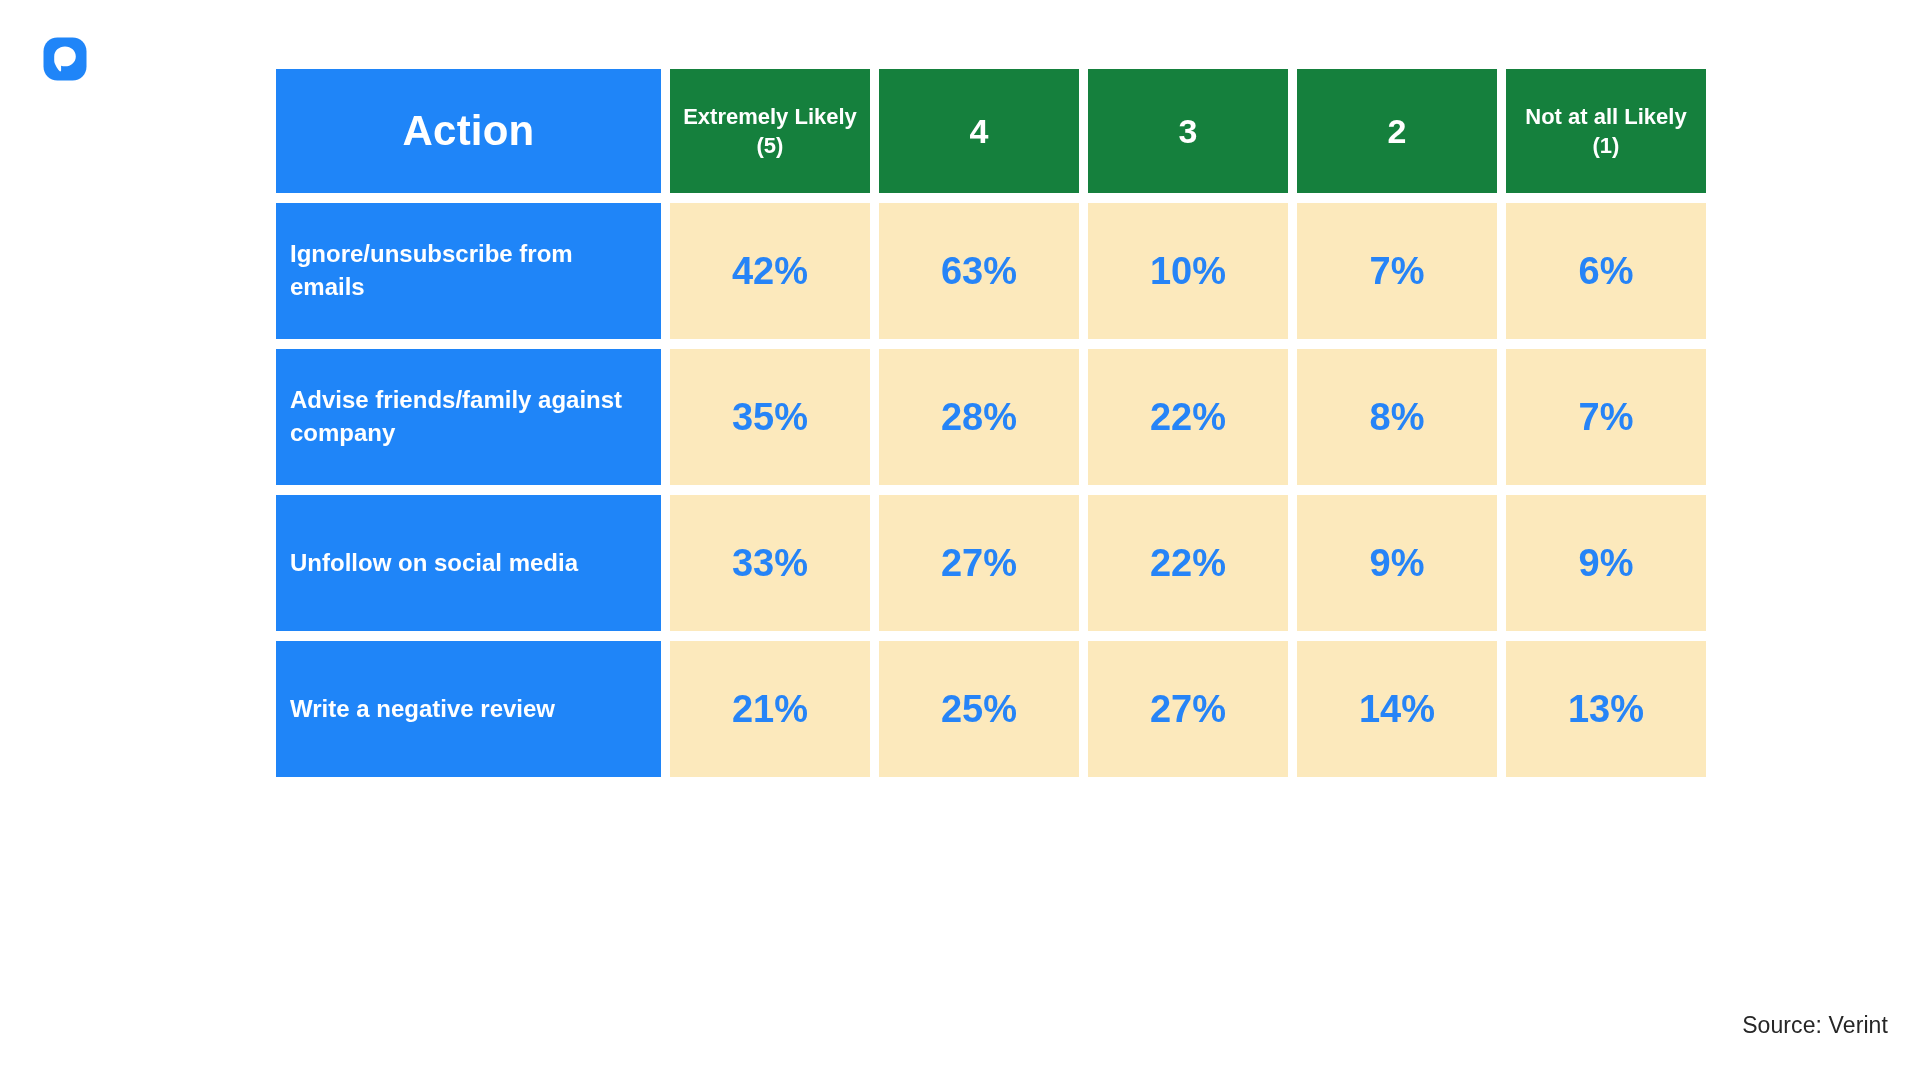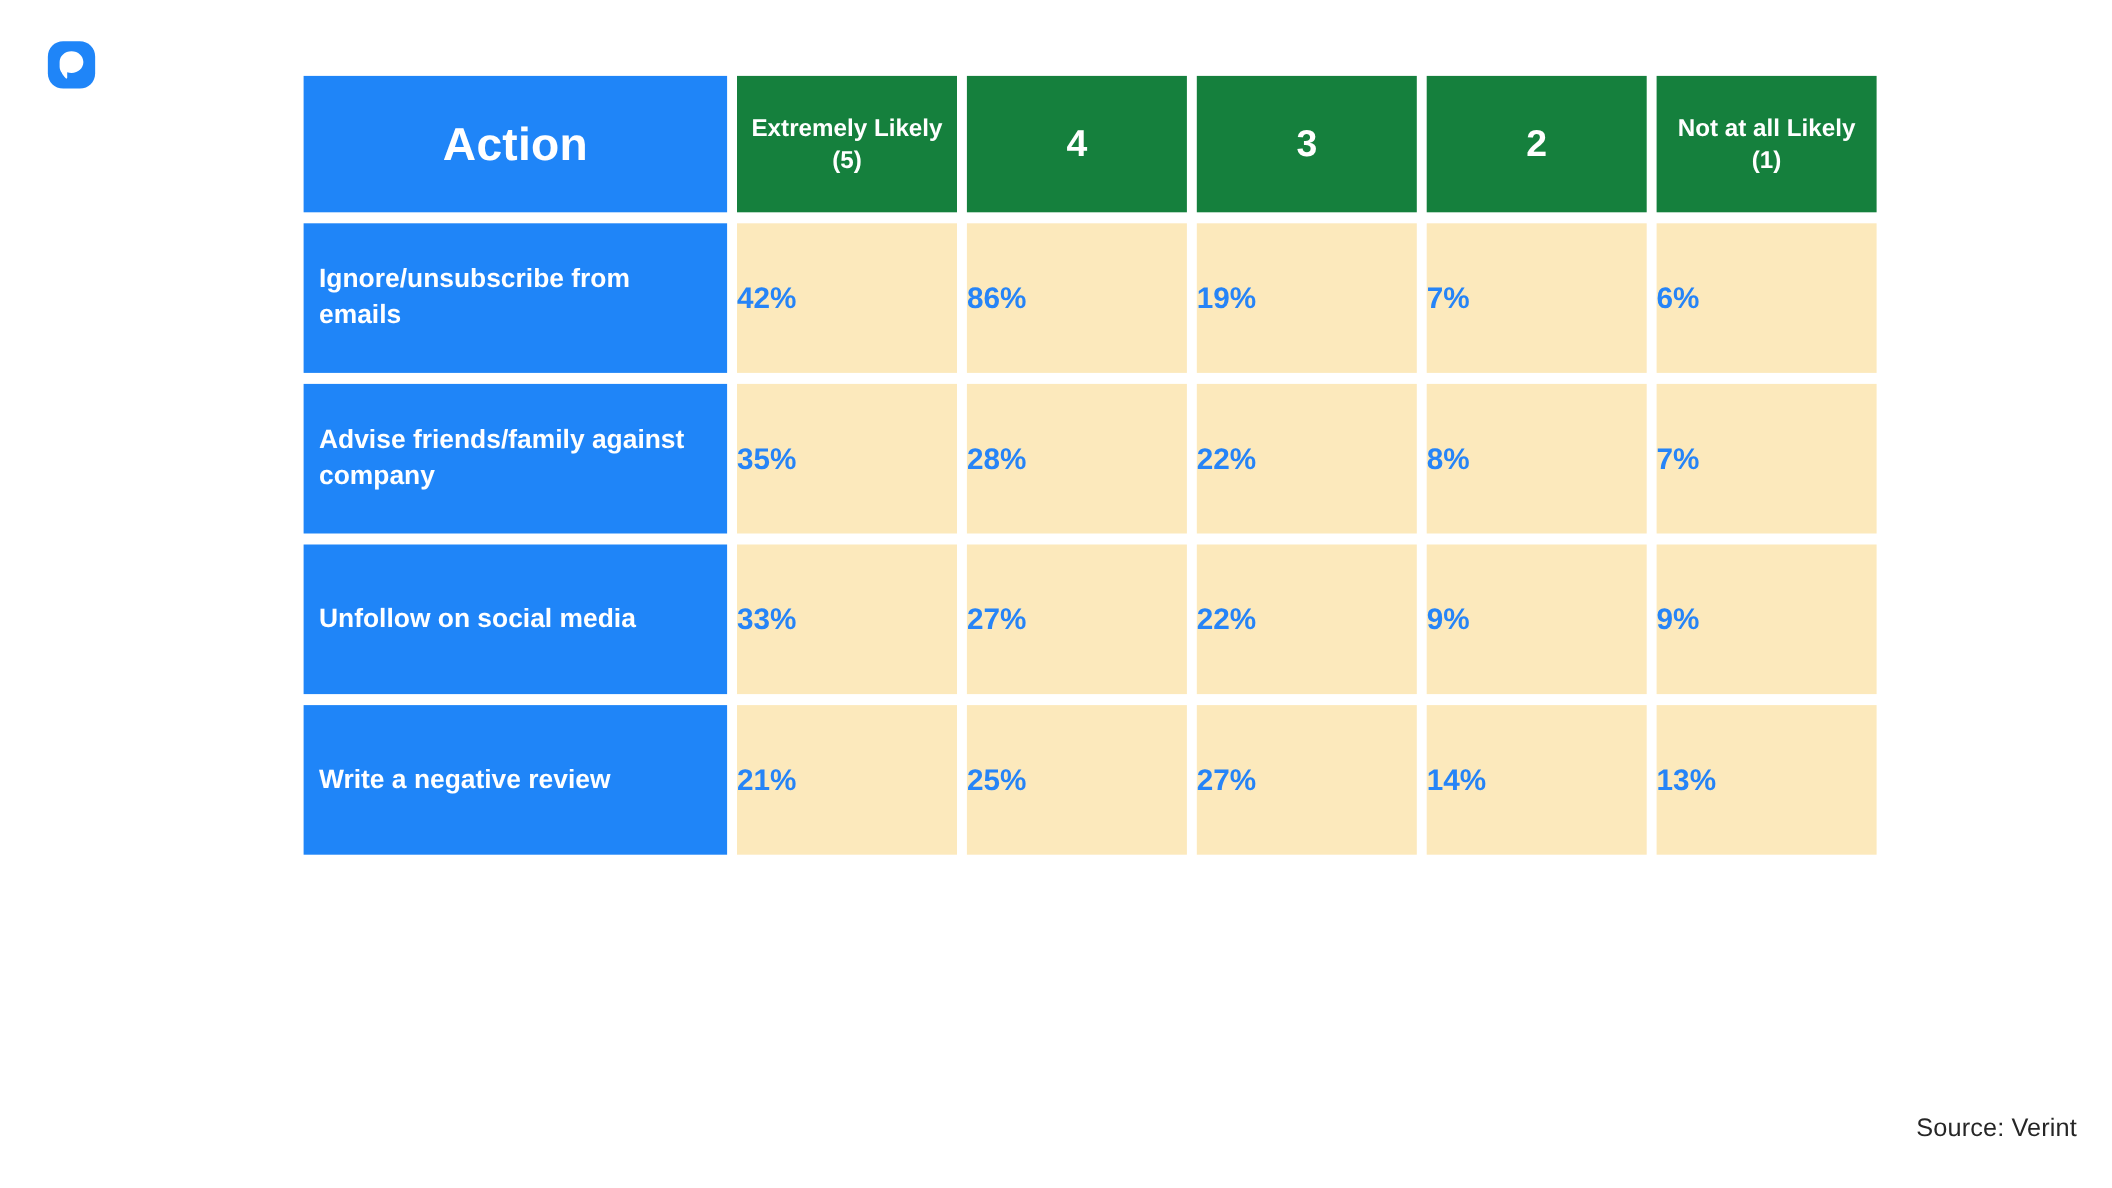--- a/index.html
+++ b/index.html
@@ -86,23 +86,24 @@
     height: 136px;
     text-align: left;
     vertical-align: middle;
     line-height: 1.36;
     padding: 0 14px;
   }
 
   td.value {
     background: #FCE9BC;
     color: #2684F7;
-    font-size: 27px;
+    font-size: 38px;
     font-weight: bold;
     height: 136px;
+    text-align: center;
     vertical-align: middle;
     padding: 0;
     margin-top: 48px;
   }
 
   
   .source {
     position: absolute;
     right: 32px;
     top: 1012px;
@@ -141,22 +142,22 @@
           <th class="rating-head num">4</th>
           <th class="rating-head num">3</th>
           <th class="rating-head num">2</th>
           <th class="rating-head">Not at all Likely (1)</th>
         </tr>
       </thead>
       <tbody>
         <tr>
           <td class="row-label">Ignore/unsubscribe from emails</td>
           <td class="value">42%</td>
-          <td class="value">86%</td>
-          <td class="value">19%</td>
+          <td class="value">63%</td>
+          <td class="value">10%</td>
           <td class="value">7%</td>
           <td class="value">6%</td>
         </tr>
         <tr>
           <td class="row-label">Advise friends/family against company</td>
           <td class="value">35%</td>
           <td class="value">28%</td>
           <td class="value">22%</td>
           <td class="value">8%</td>
           <td class="value">7%</td>

